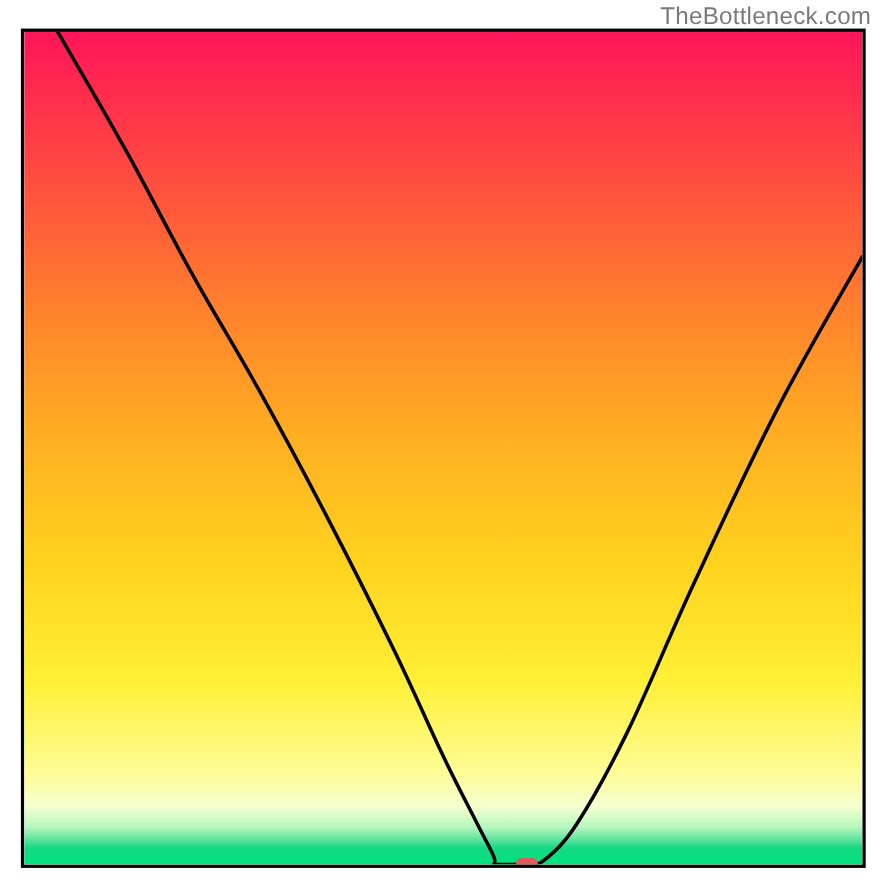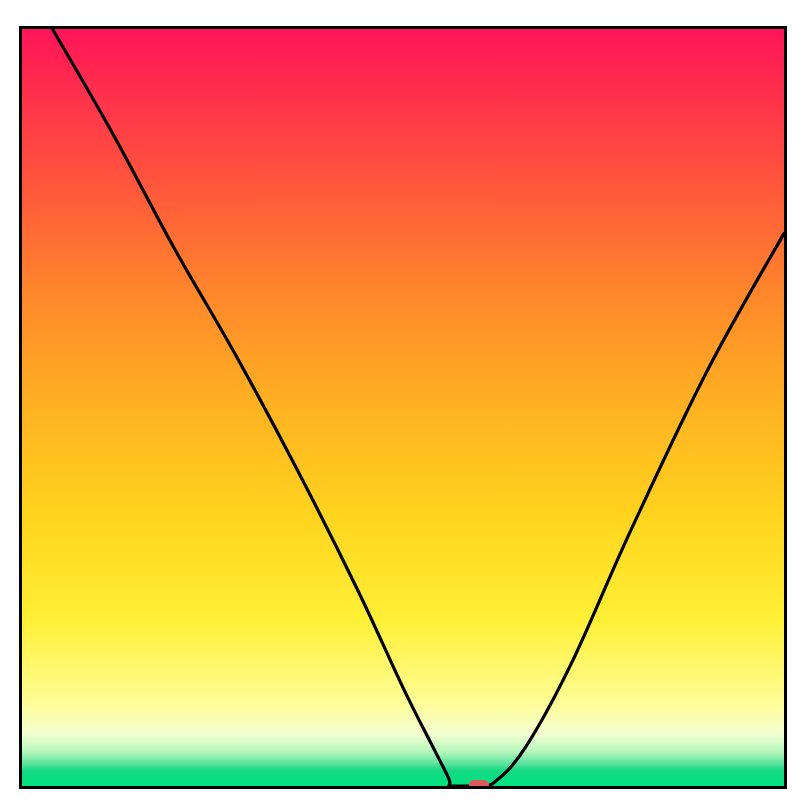--- a/index.html
+++ b/index.html
@@ -71,20 +71,21 @@
     height: 10px;
     border-radius: 5px;
     background: #e0595b;
     z-index: 3;
   }
 </style>
 </head>
 <body>
 
 <div class="wrap">
+  <div class="watermark">TheBottleneck.com</div>
 
   <div class="panel">
     <div class="gradient"></div>
 
     <svg class="curve" viewBox="0 0 762 757" preserveAspectRatio="none">
       <path id="curve-path" fill="none" stroke="#000" stroke-width="3.2" stroke-linecap="round" stroke-linejoin="round" d="M 30.48 0.00 C 41.45 19.08, 69.49 66.46, 91.44 105.98 C 113.39 145.50, 130.45 180.01, 152.40 219.53 C 174.35 259.05, 191.41 285.99, 213.36 325.51 C 235.31 365.03, 252.37 396.82, 274.32 439.06 C 296.27 481.30, 316.08 520.66, 335.28 560.18 C 354.48 599.70, 367.28 629.98, 381.00 658.59 C 394.72 687.20, 403.25 702.80, 411.48 719.15 C 419.71 735.50, 423.98 742.62, 426.72 749.43 C 429.46 756.24, 426.72 755.64, 426.72 757.00 L 457.20 757.00 C 457.20 757.00, 454.46 757.68, 457.20 757.00 C 459.94 756.32, 464.21 760.03, 472.44 753.22 C 480.67 746.40, 489.20 740.27, 502.92 719.15 C 516.64 698.03, 529.44 675.40, 548.64 635.88 C 567.84 596.36, 584.91 552.76, 609.60 499.62 C 634.29 446.48, 658.37 393.79, 685.80 340.65 C 713.23 287.51, 748.28 228.92, 762.00 204.39"></path>
     </svg>
 
     <div id="marker" class="marker" style="left: 447.2px; top: 751px;"></div>
   </div>

